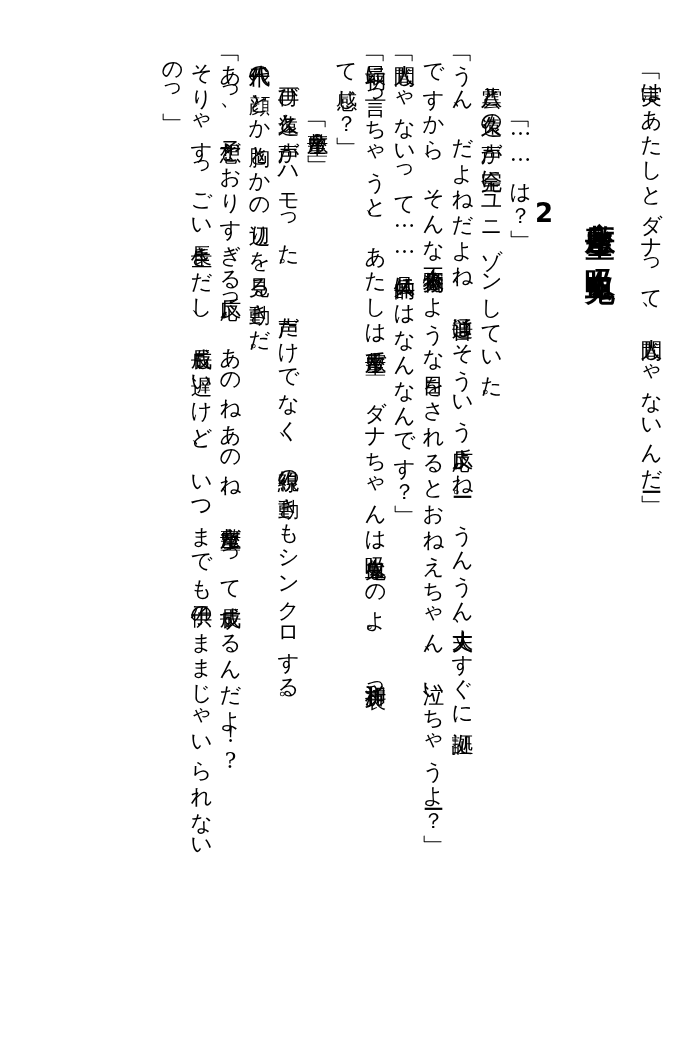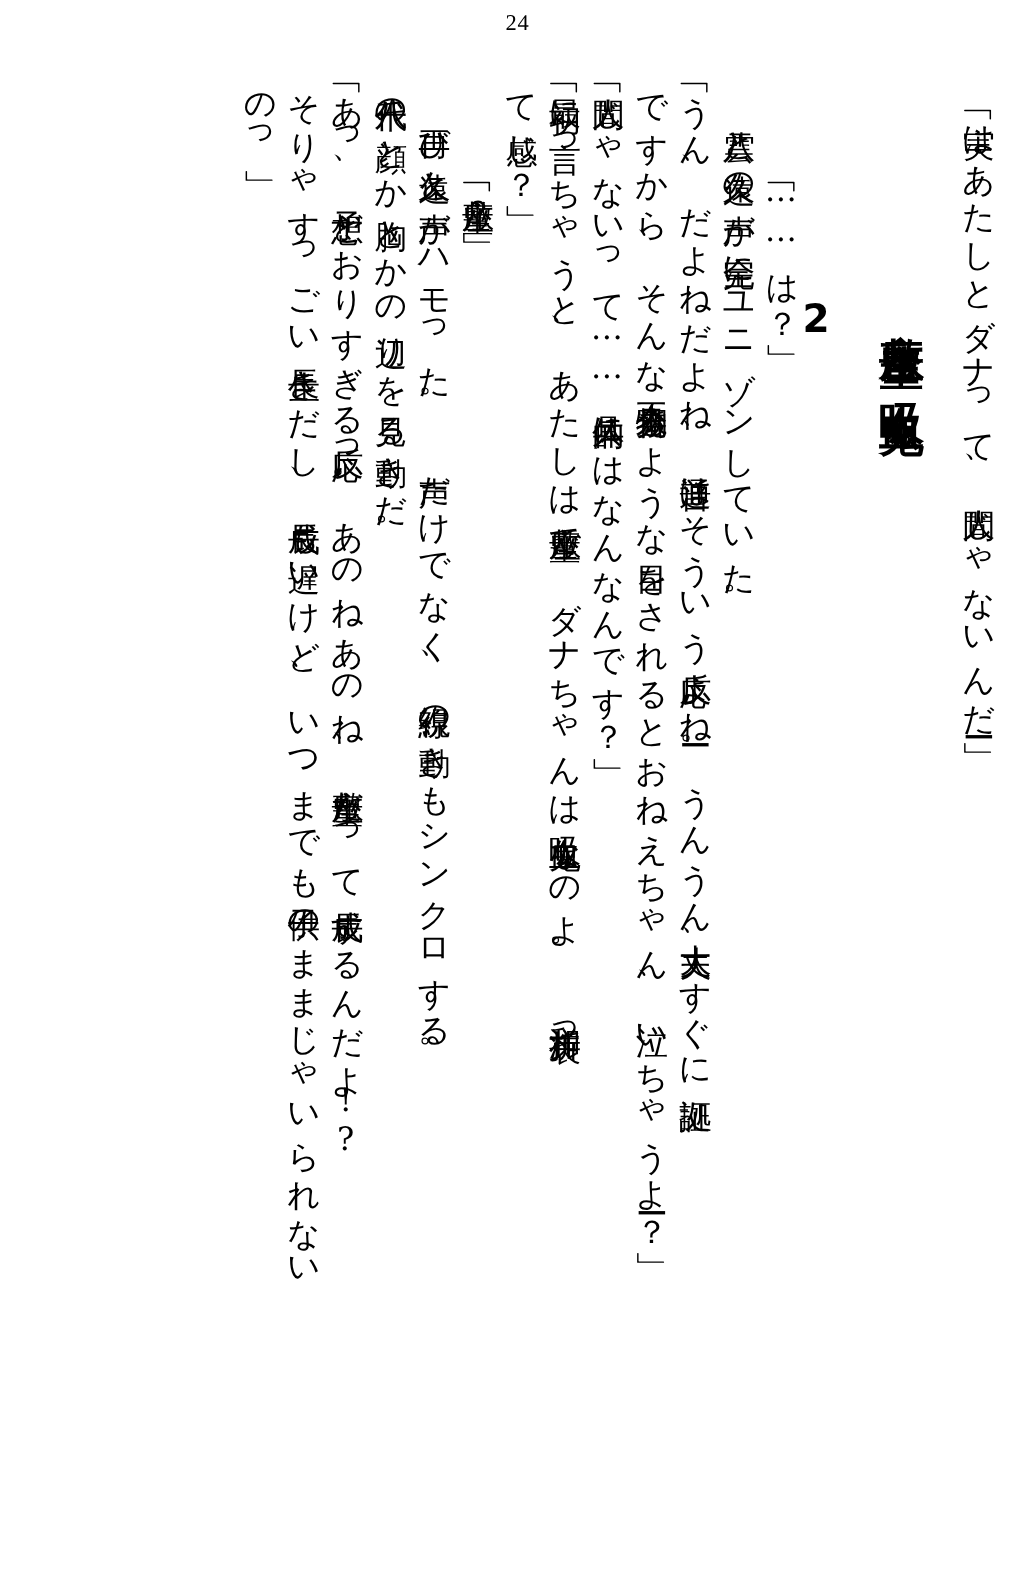--- a/index.html
+++ b/index.html
@@ -81,21 +81,20 @@
   }
 
   .vcol.indent1 { padding-top: 22px; }
   .vcol.indentq { padding-top: 66px; }
 </style>
 </head>
 <body>
 
 <div id="page">
 
-  <div class="page-number">24</div>
 
   <div class="vtext">
     <div class="vcol c0">「実はあたしとダナって、人間じゃないんだー」</div>
 
     <div class="vcol heading">座敷童と吸血鬼</div>
     <div class="vcol num">2</div>
 
     <div class="vcol indentq">「……は？」</div>
     <div class="vcol indent1">八雲と久遠の声が完全にユニゾンしていた。</div>
     <div class="vcol">「うん、だよねだよね、普通はそういう反応よねー。うんうん大丈夫、すぐに証拠</div>

